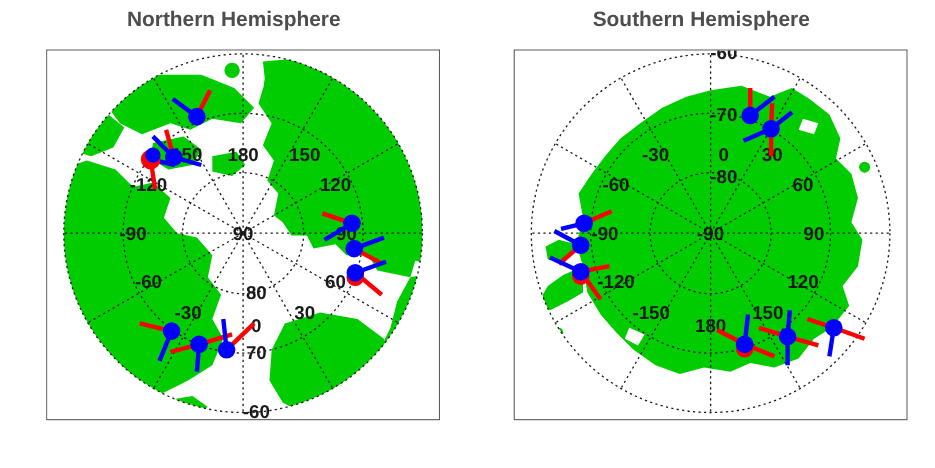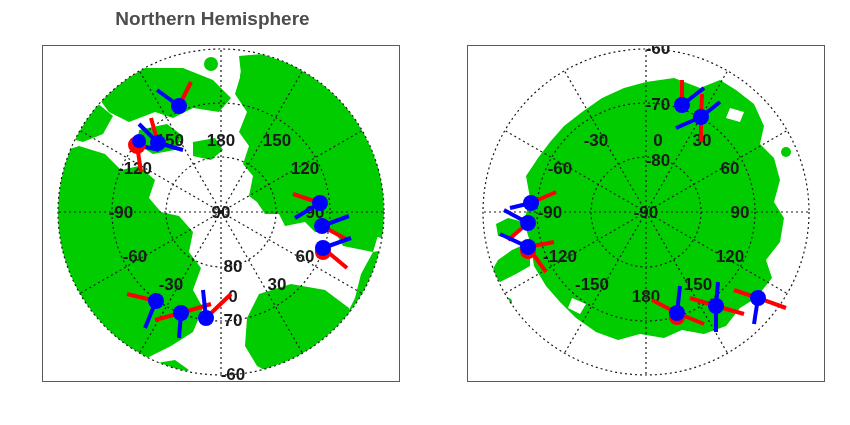--- a/index.html
+++ b/index.html
@@ -170,20 +170,21 @@
           <line x1="163" y1="272" x2="188" y2="248" stroke="#ff0000" stroke-width="4"></line>
           <line x1="163" y1="272" x2="160" y2="244" stroke="#0000ff" stroke-width="4"></line>
           <circle cx="163" cy="272" r="8" fill="#0000ff"></circle>
         </g>
       </g>
     </svg>
   </div>
 </div>
 
 <div class="panel" id="panel-south">
+  <div class="panel-title">Southern Hemisphere</div>
   <div class="plot-frame" id="frame-south">
     <svg class="plot-svg" width="356" height="335" viewBox="0 0 356 335">
       <defs>
         <clipPath id="clipS">
             <circle cx="178" cy="166" r="163"></circle>
           </clipPath>
       </defs>
       <rect x="0" y="0" width="356" height="335" fill="#ffffff"></rect>
 
       <g clip-path="url(#clipS)">

